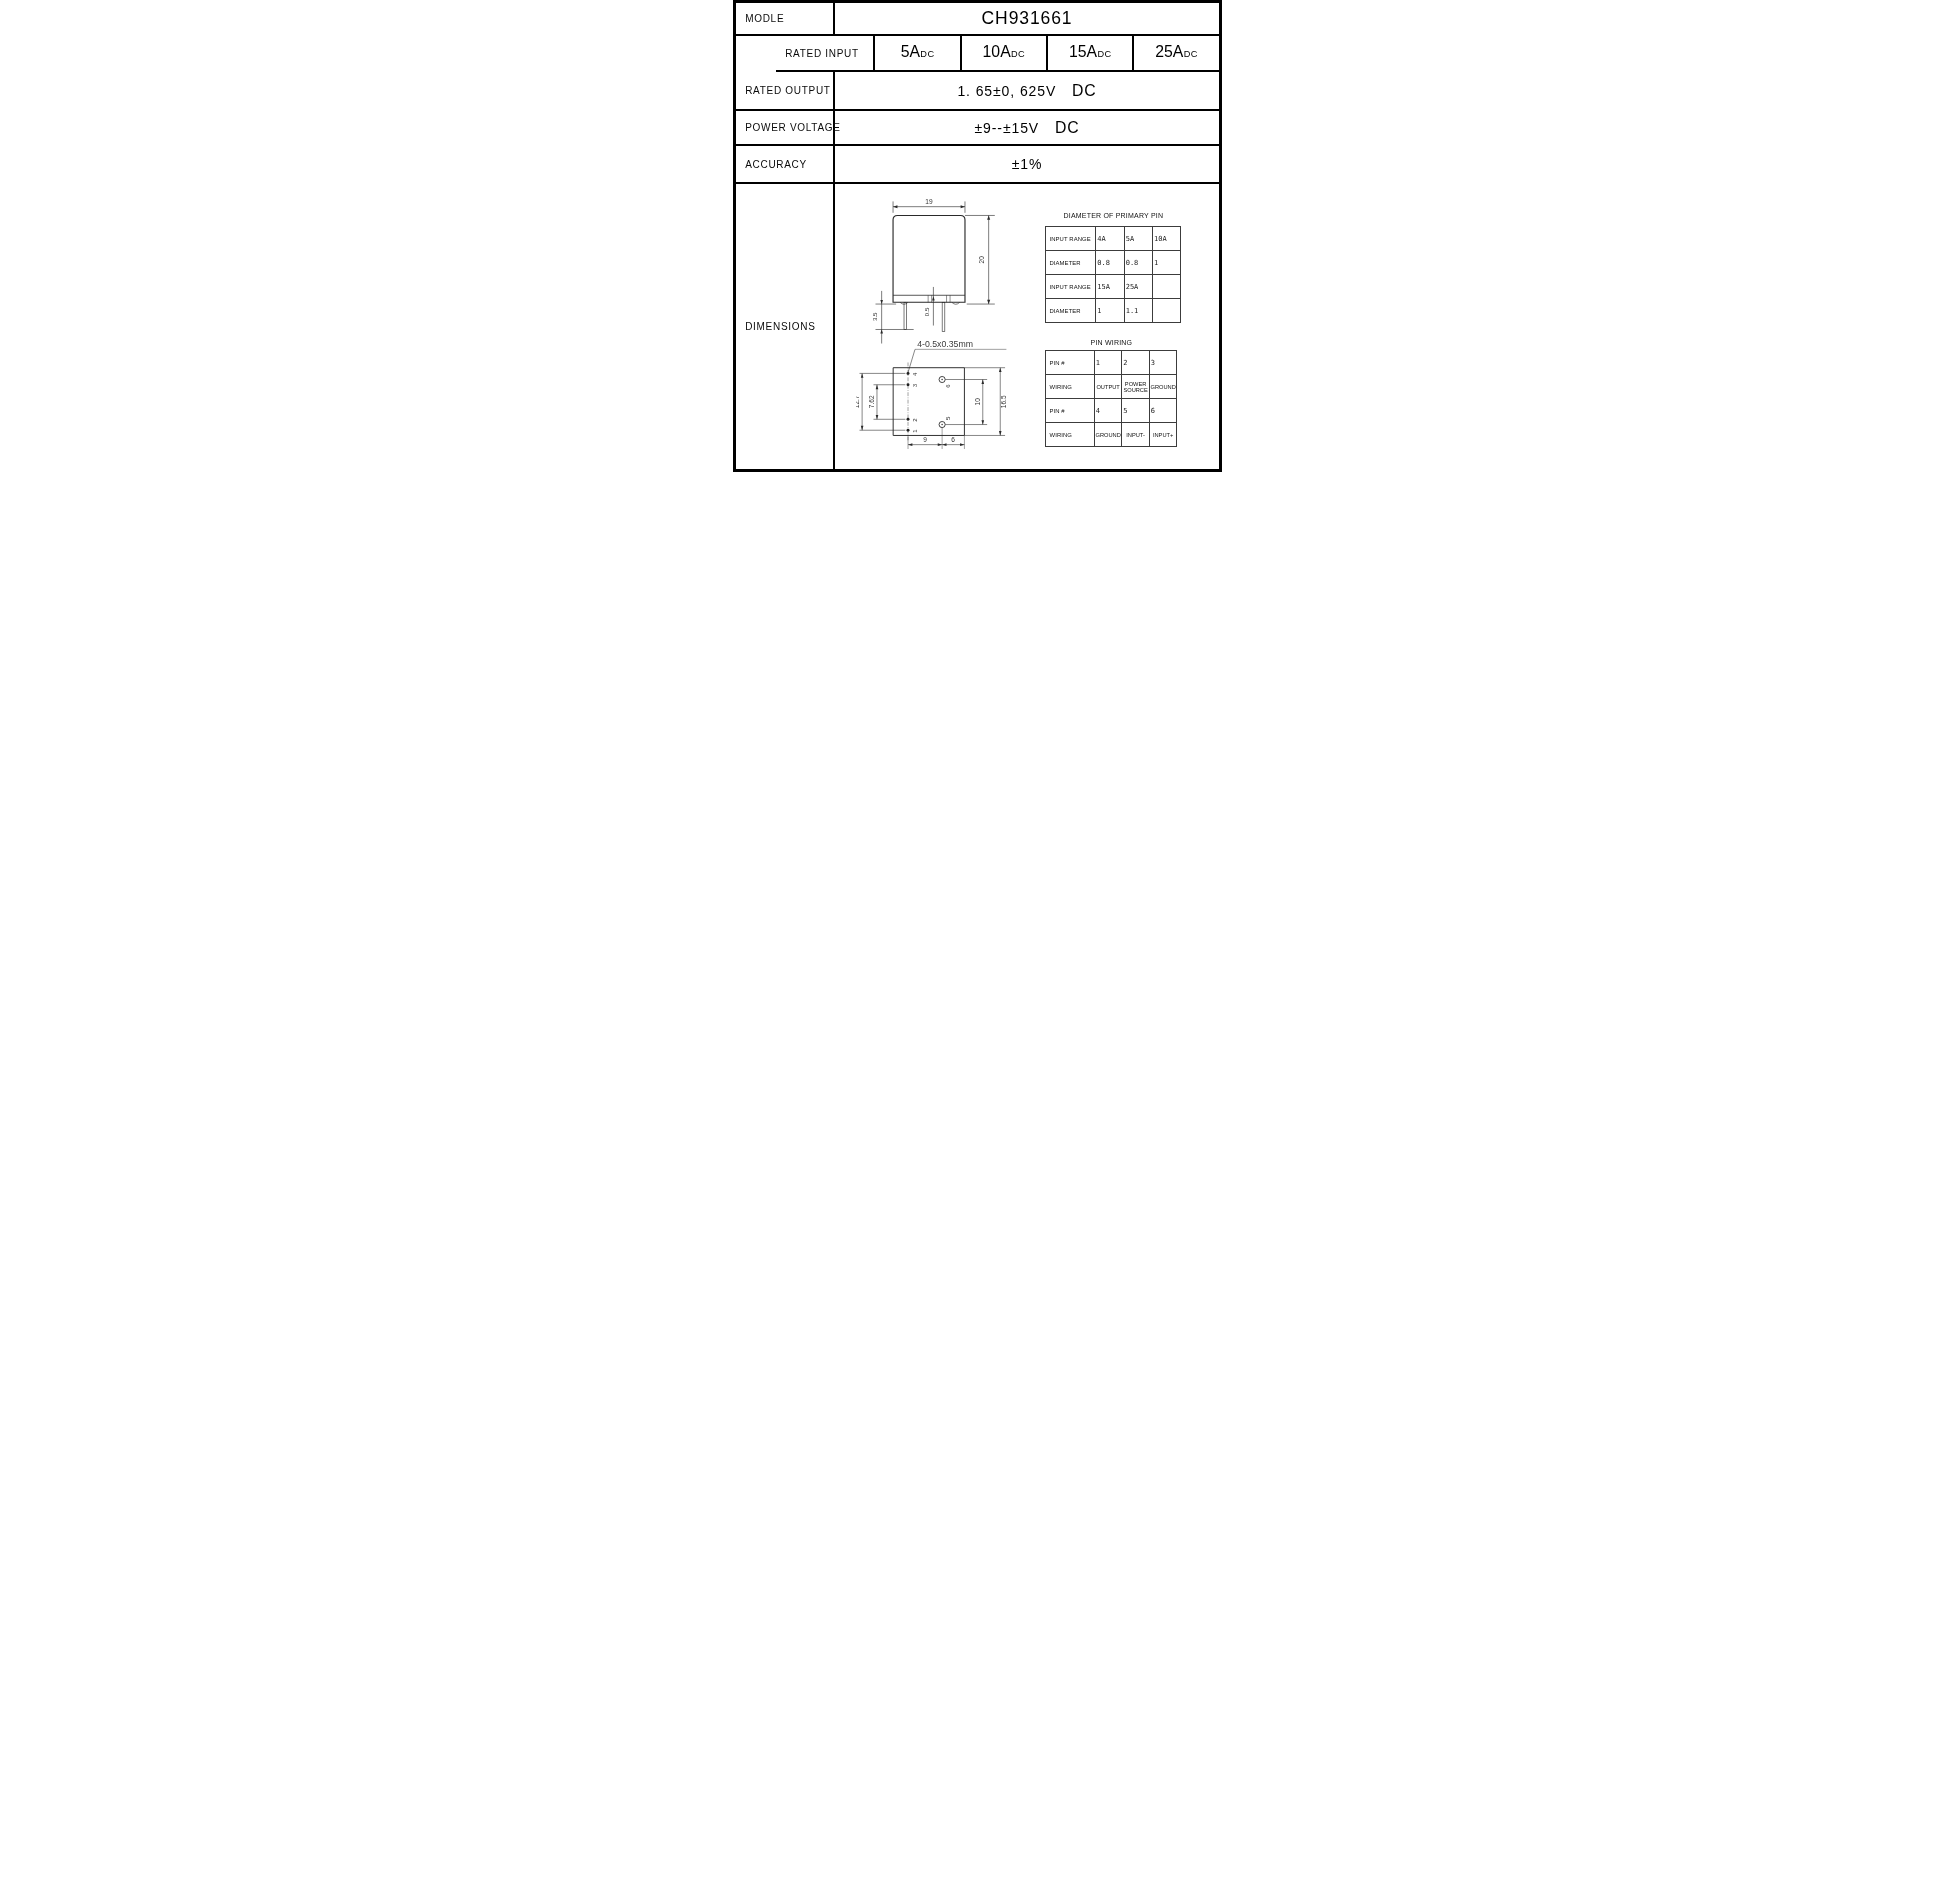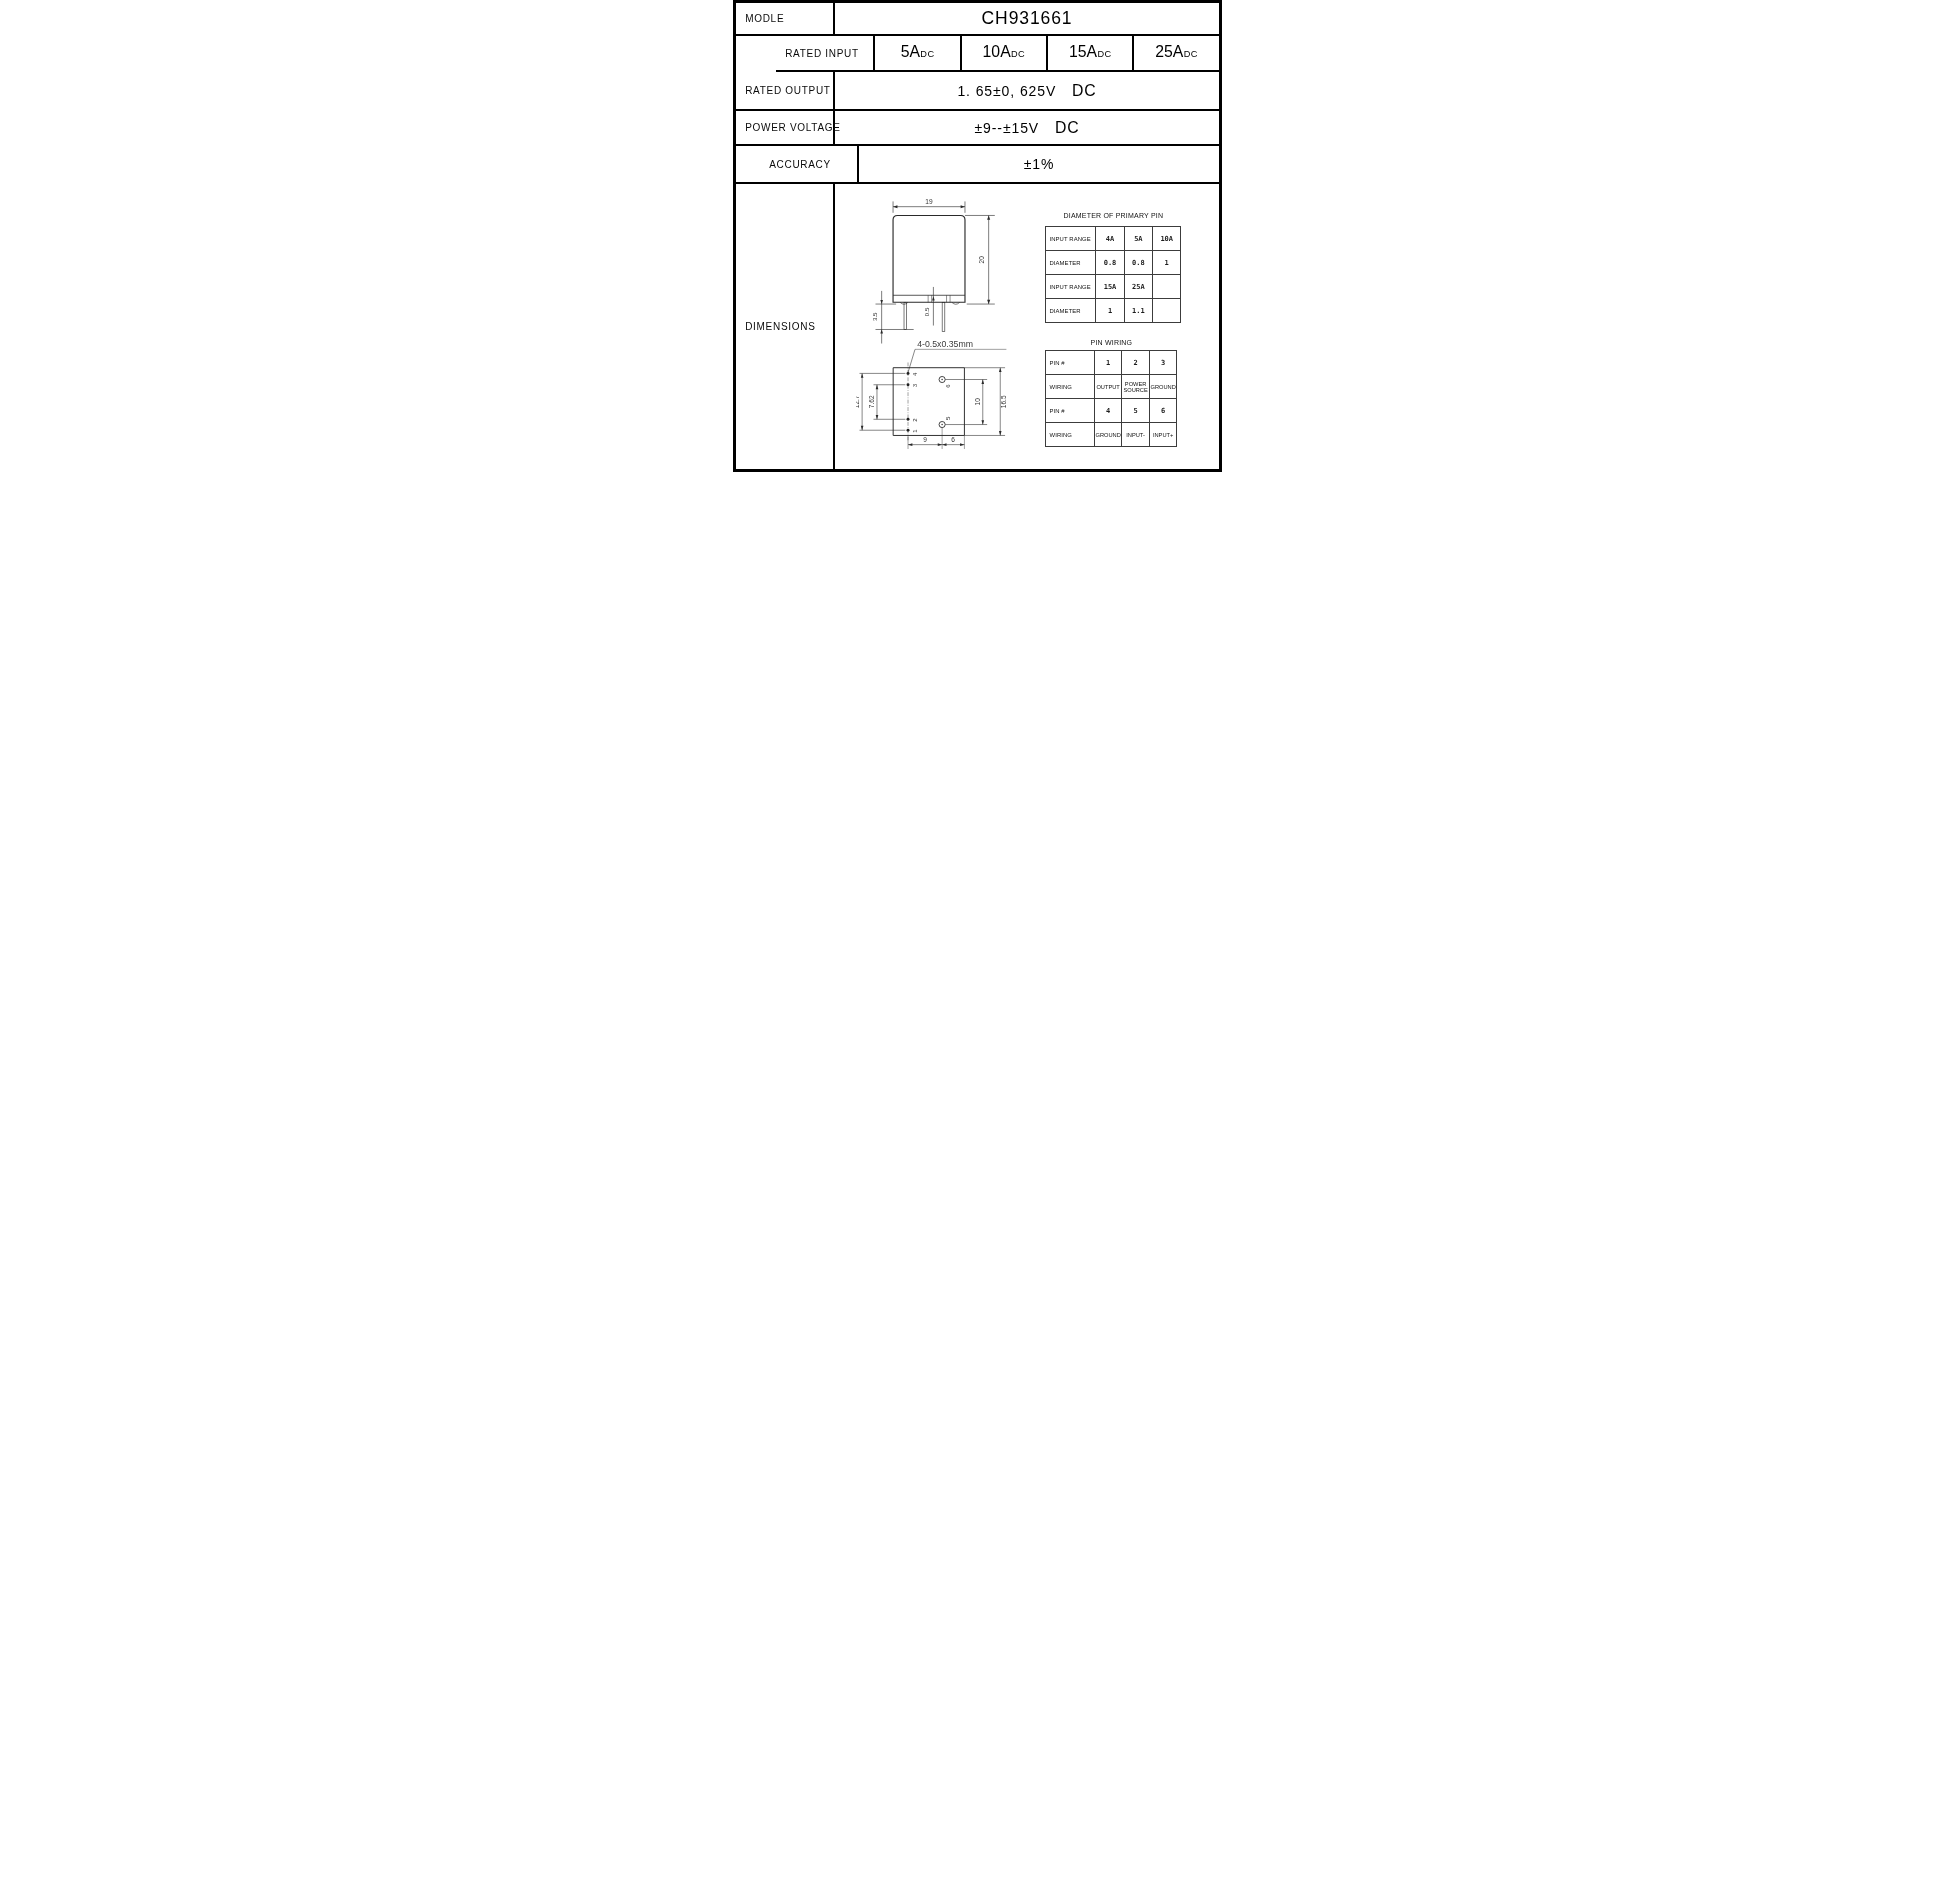--- a/index.html
+++ b/index.html
@@ -16,21 +16,21 @@
     border:3.9px solid #000;
     display:flex; flex-direction:column;
     background:#fff;
   }
   .row { display:flex; border-bottom:2.6px solid #000; flex:none; }
   .row:last-child { border-bottom:none; }
   .r-model   { height:31px; }
   .r-input   { height:34px;margin-left:40px; }
   .r-output  { height:37px; }
   .r-voltage { height:33px; }
-  .r-accuracy{ height:36px;padding-left:24px; }
+  .r-accuracy{ height:36px; }
   .r-dims    { flex:1 1 auto; }
   .rlabel {
     width:99px; flex:none;
     border-right:2.6px solid #000;
     display:flex; align-items:center;
     padding-left:8.8px; box-sizing:border-box;
     font-size:10px; letter-spacing:0.7px; white-space:nowrap;
     color:#0a0a0a;
   }
   .rvalue {
@@ -72,21 +72,21 @@
   .t2 { left:210px; top:166px; width:132px; height:94px; }
   .mini td {
     border:1.3px solid #3c3c3c;
     height:21px; overflow:hidden;
     vertical-align:middle;
   }
   .mini col.c0 { width:37%; }
   .lab { font-size:5.9px; padding-left:3.1px; text-align:left; color:#111; letter-spacing:0.1px; }
   .num {
     font-family:"DejaVu Sans Mono", monospace;
-    font-size:7px; text-align:center; color:#1c1c1c;font-weight:bold;
+    font-size:7px; color:#1c1c1c;
   }
   .wir { font-size:5.7px; text-align:center; color:#111; line-height:1.1; padding:0 0.4px; }
 
   svg text {
     font-family:"Liberation Sans", sans-serif;
     fill:#333;
   }
   .dimtxt { font-size:15px; }
   .dimtxt-s { font-size:14px; }
   .pintxt { font-size:14px; }

